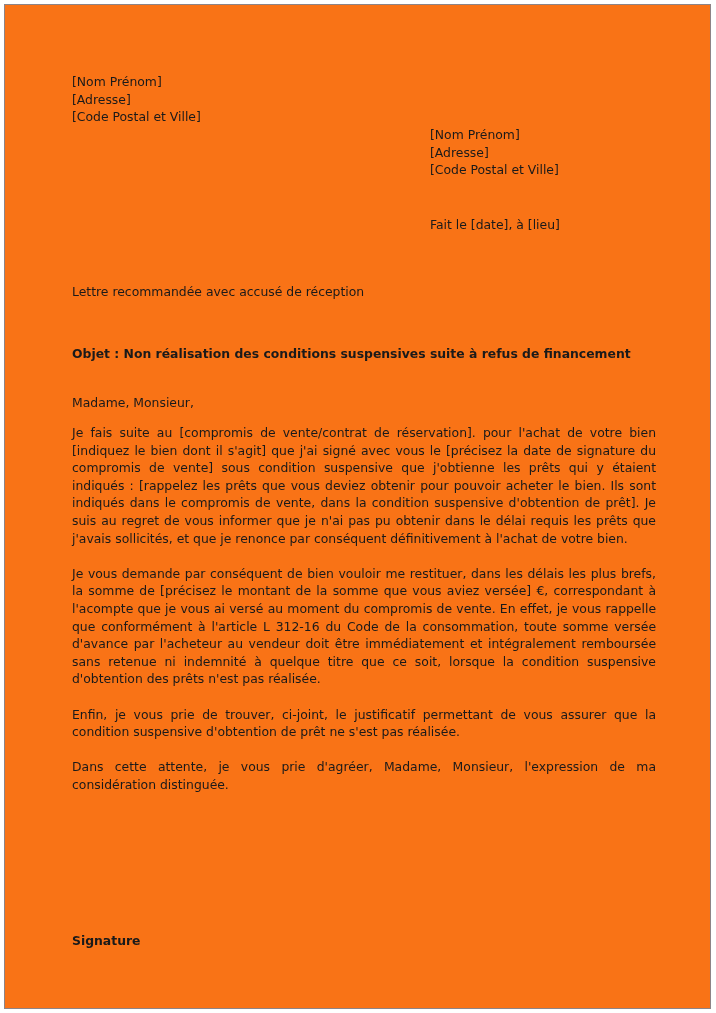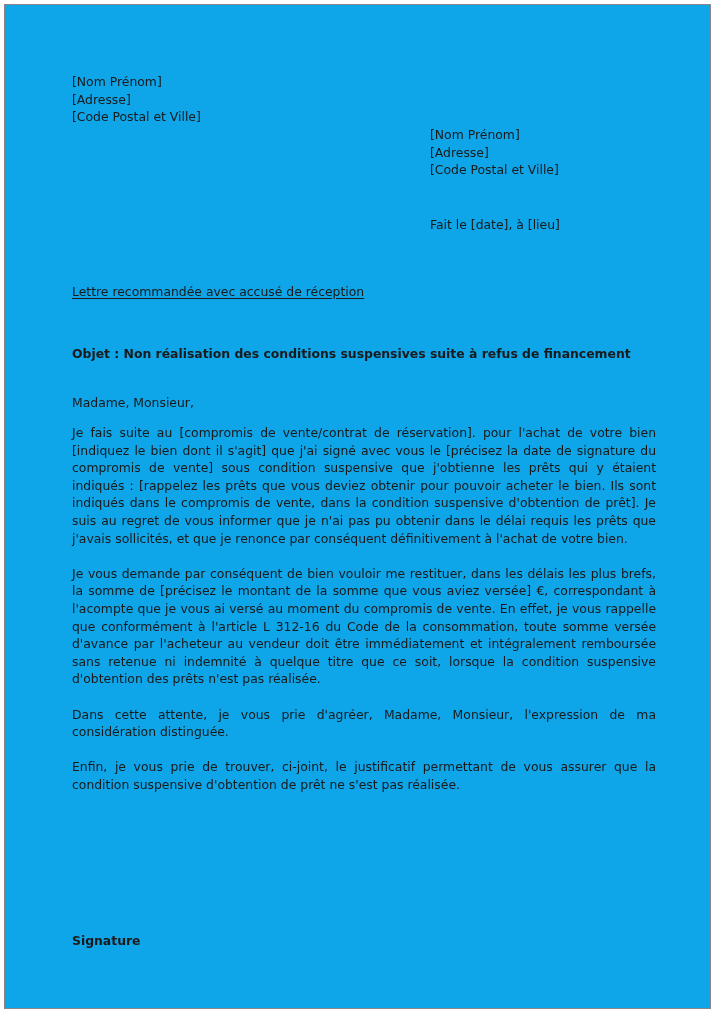--- a/index.html
+++ b/index.html
@@ -16,21 +16,21 @@
     overflow: hidden;
   }
 
   
   .page-sheet {
     position: absolute;
     left: 4px;
     top: 4px;
     width: 707px;
     height: 1005px;
-    background: #0ea5e9;
+    background: #f97316;
     border: 1px solid #8d8487;
     box-sizing: border-box;
   }
 
   .page-inner {
     position: absolute;
     left: 62px;
     top: 0;
     width: 586px;
     height: 100%;
@@ -68,21 +68,20 @@
     white-space: pre;
   }
 
   
   .registered-notice {
     position: absolute;
     left: 5px;
     top: 278px;
     font-size: 12.4px;
     line-height: 17.6px;
-    text-decoration: underline;
     text-underline-offset: 2px;
   }
 
   
   .subject-line {
     position: absolute;
     left: 5px;
     top: 340px;
     font-size: 12.4px;
     line-height: 17.6px;
@@ -152,20 +151,20 @@
 
     <div class="registered-notice">Lettre recommandée avec accusé de réception</div>
 
     <div class="subject-line">Objet : Non réalisation des conditions suspensives suite à refus de financement</div>
 
     <div class="salutation">Madame, Monsieur,</div>
 
     <div class="letter-body">
       <p>Je fais suite au [compromis de vente/contrat de réservation]. pour l'achat de votre bien [indiquez le bien dont il s'agit] que j'ai signé avec vous le [précisez la date de signature du compromis de vente] sous condition suspensive que j'obtienne les prêts qui y étaient indiqués : [rappelez les prêts que vous deviez obtenir pour pouvoir acheter le bien. Ils sont indiqués dans le compromis de vente, dans la condition suspensive d'obtention de prêt]. Je suis au regret de vous informer que je n'ai pas pu obtenir dans le délai requis les prêts que j'avais sollicités, et que je renonce par conséquent définitivement à l'achat de votre bien.</p>
       <p>Je vous demande par conséquent de bien vouloir me restituer, dans les délais les plus brefs, la somme de [précisez le montant de la somme que vous aviez versée] €, correspondant à l'acompte que je vous ai versé au moment du compromis de vente. En effet, je vous rappelle que conformément à l'article L 312-16 du Code de la consommation, toute somme versée d'avance par l'acheteur au vendeur doit être immédiatement et intégralement remboursée sans retenue ni indemnité à quelque titre que ce soit, lorsque la condition suspensive d'obtention des prêts n'est pas réalisée.</p>
+      <p class="spaced-before">Enfin, je vous prie de trouver, ci-joint, le justificatif permettant de vous assurer que la condition suspensive d'obtention de prêt ne s'est pas réalisée.</p>
       <p class="spaced-before">Dans cette attente, je vous prie d'agréer, Madame, Monsieur, l'expression de ma considération distinguée.</p>
-      <p class="spaced-before">Enfin, je vous prie de trouver, ci-joint, le justificatif permettant de vous assurer que la condition suspensive d'obtention de prêt ne s'est pas réalisée.</p>
     </div>
 
     <div class="signature">Signature</div>
 
   </div>
 </div>
 
 </body></html>

